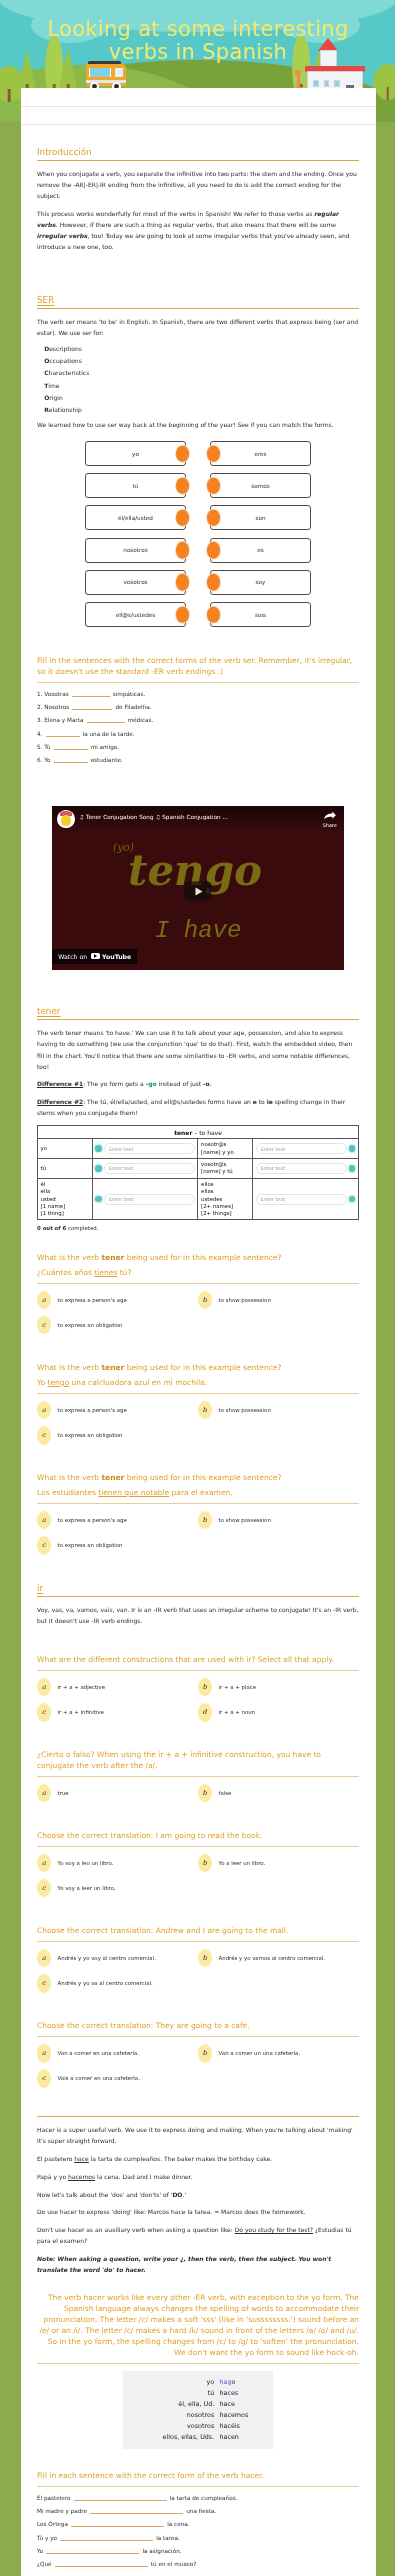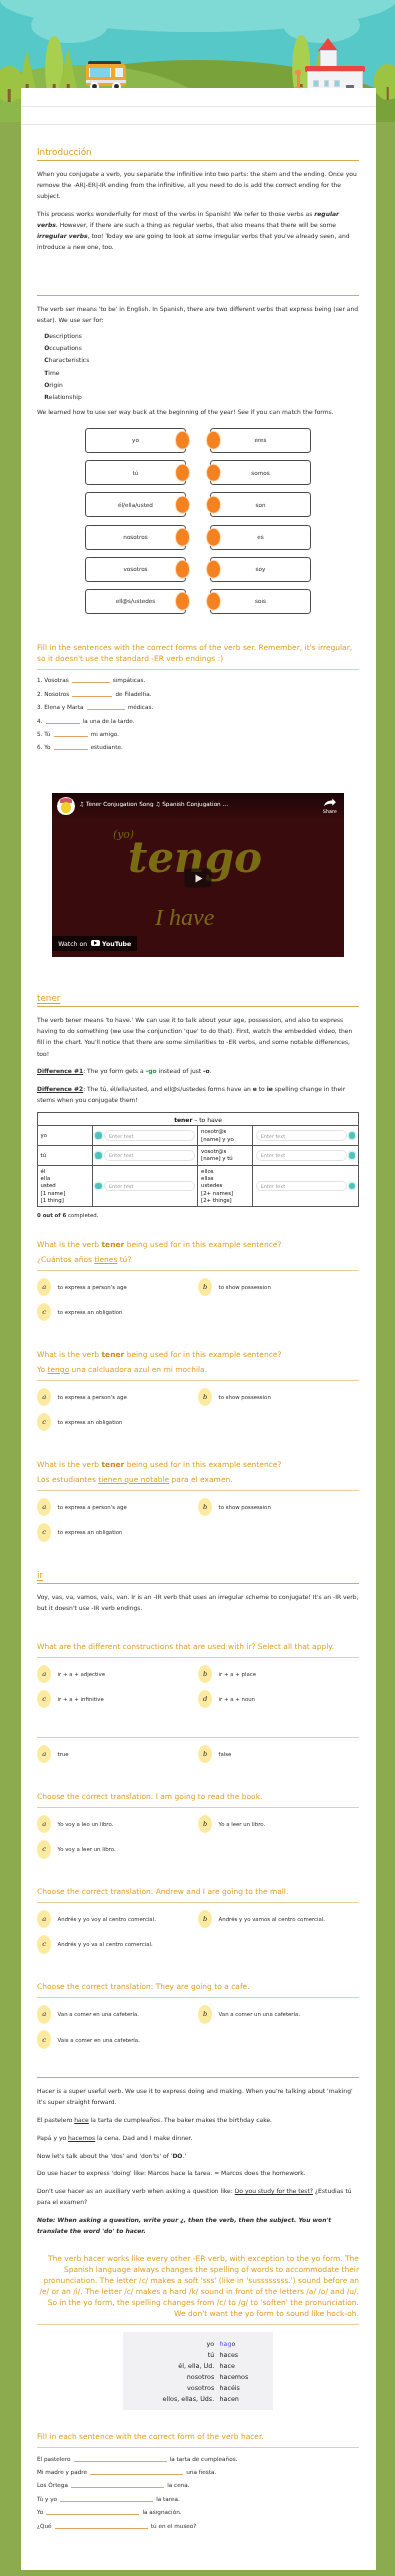--- a/index.html
+++ b/index.html
@@ -172,21 +172,21 @@
     white-space:nowrap; overflow:hidden; text-overflow:ellipsis;
   }
   .video .share { position:absolute; right:7.2px; top:5.2px; text-align:center; color:#fff;
     font-family:"DejaVu Sans", sans-serif; font-size:4.9px; }
   .video .share svg { display:block; margin:0 auto 1px auto; }
   .video .yo { position:absolute; left:61px; top:35px; color:#6e6411;
     font-family:"DejaVu Serif", serif; font-style:italic; font-size:10.8px; }
   .video .tengo { position:absolute; left:76px; top:40px; color:#7a6c12;
     font-family:"DejaVu Serif", serif; font-style:italic; font-size:42px; font-weight:bold; }
   .video .ihave { position:absolute; left:103px; top:111px; color:#7a6c12;
-    font-family:Liberation Serif, serif; font-style:italic; font-size:24px; }
+    font-family:Liberation Mono, monospace; font-style:italic; font-size:24px; }
   .video .play {
     position:absolute; left:50%; top:52%; transform:translate(-50%,-50%);
     width:27px; height:19px; border-radius:4.1px; background:rgba(20,12,12,.75);
     display:flex; align-items:center; justify-content:center;
   }
   .video .play .tri { width:0;height:0;border-left:7.7px solid #e9e3d8;border-top:4.6px solid transparent;border-bottom:4.6px solid transparent; margin-left:1.5px;}
   .video .watch {
     position:absolute; left:0; bottom:6.2px; background:rgba(0,0,0,.72);
     padding:4.1px 6.2px; display:flex; align-items:center; gap:4.1px;
   }
@@ -291,36 +291,38 @@
     <div class="towerroof"></div>
       <div class="tower"></div>
     <div class="mainroof"></div>
       <div class="main"></div>
     <div class="w" style="left:6.2px;bottom:10.3px;"></div>
     <div class="w" style="left:16.5px;bottom:10.3px;"></div>
     <div class="w" style="left:27px;bottom:10.3px;"></div>
     <div class="door"></div>
   </div>
 
+  <div class="hero-title">Looking at some interesting verbs in Spanish</div>
 </div>
 
 <div class="sheet">
   <div class="sheet-lines"></div>
   <div class="sheet-lines"></div>
 
   <div class="spacer-md"></div>
   <div class="block">
     <h2 class="sec">Introducción</h2>
     <div class="rule"></div>
     <p class="body"><span>When you conjugate a verb, you separate the infinitive into two parts: the stem and the ending.  Once you remove the </span><span>-AR|-ER|-IR</span><span> ending from the infinitive, all you need to do is add the correct ending for the subject.</span></p>
     <p class="body"><span>This process works wonderfully for most of the verbs in Spanish!  We refer to those verbs as </span><b><i>regular verbs</i></b><span>.  However, if there are such a thing as regular verbs, that also means that there will be some </span><b><i>irregular verbs</i></b><span>, too!  Today we are going to look at some irregular verbs that you've already seen, and introduce a new one, too.</span></p>
   </div>
 
   <div class="spacer-lg"></div>
   <div class="block">
+    <h2 class="sec ul">SER</h2>
     <div class="rule"></div>
     <p class="body">The verb ser means 'to be' in English.  In Spanish, there are two different verbs that express being (ser and estar).  We use ser for:</p>
     <ul class="ser-list">
       <li><b>D</b><span>escriptions</span></li>
       <li><b>O</b><span>ccupations</span></li>
       <li><b>C</b><span>haracteristics</span></li>
       <li><b>T</b><span>ime</span></li>
       <li><b>O</b><span>rigin</span></li>
       <li><b>R</b><span>elationship</span></li>
     </ul>
@@ -622,20 +624,21 @@
         </div>
       <div class="mc-opt">
           <div class="bubble">d</div>
           <div class="mc-label">ir + a + noun</div>
         </div>
     </div>
   </div>
 
   <div class="spacer-md"></div>
   <div class="block">
+    <h3 class="prompt">¿Cierto o falso?  When using the ir + a + infinitive construction, you have to conjugate the verb after the /a/.</h3>
     <div class="rule pale"></div>
     <div class="mc">
       <div class="mc-opt">
           <div class="bubble">a</div>
           <div class="mc-label">true</div>
         </div>
       <div class="mc-opt">
           <div class="bubble">b</div>
           <div class="mc-label">false</div>
         </div>

